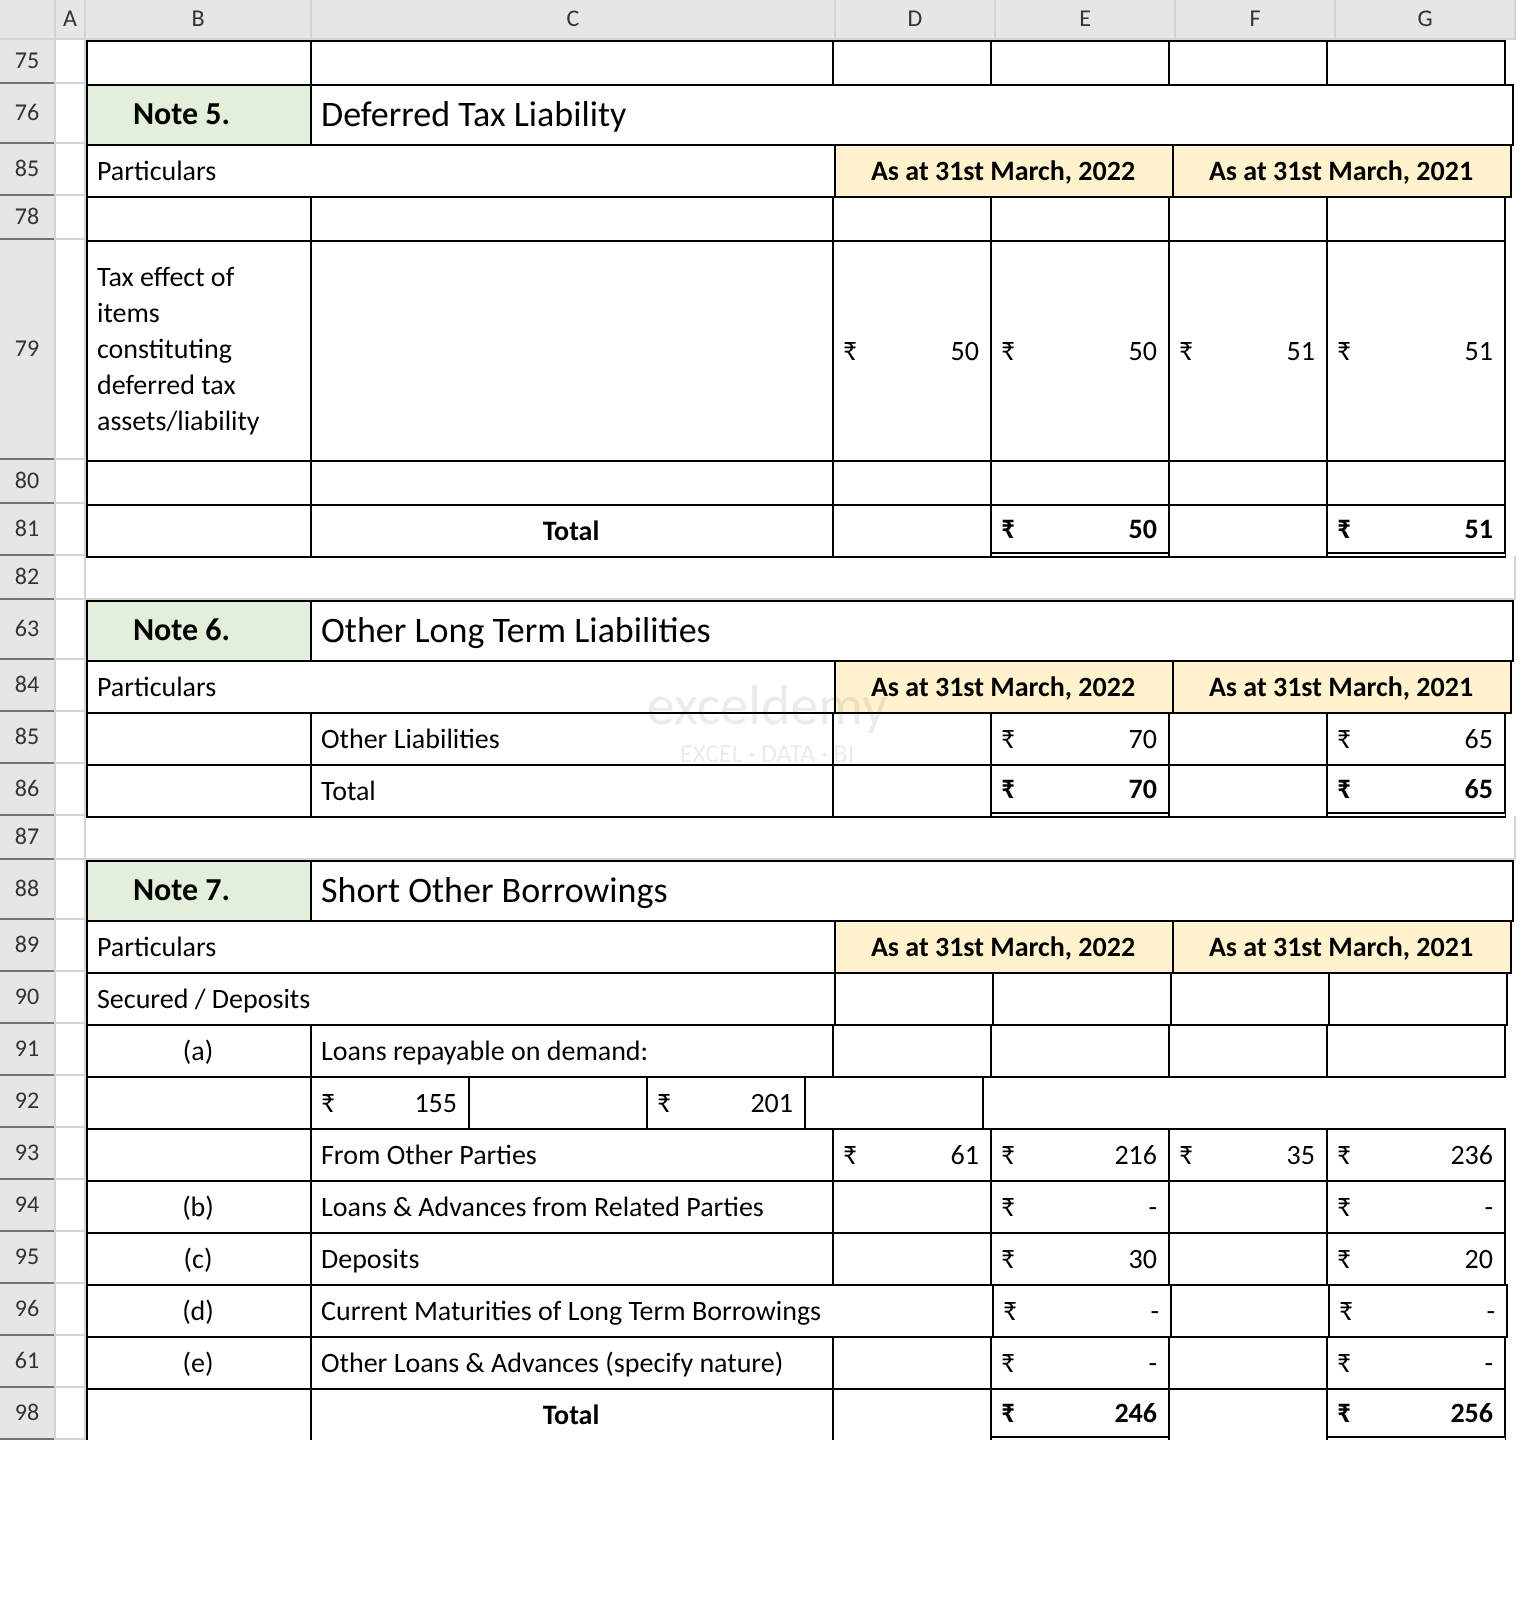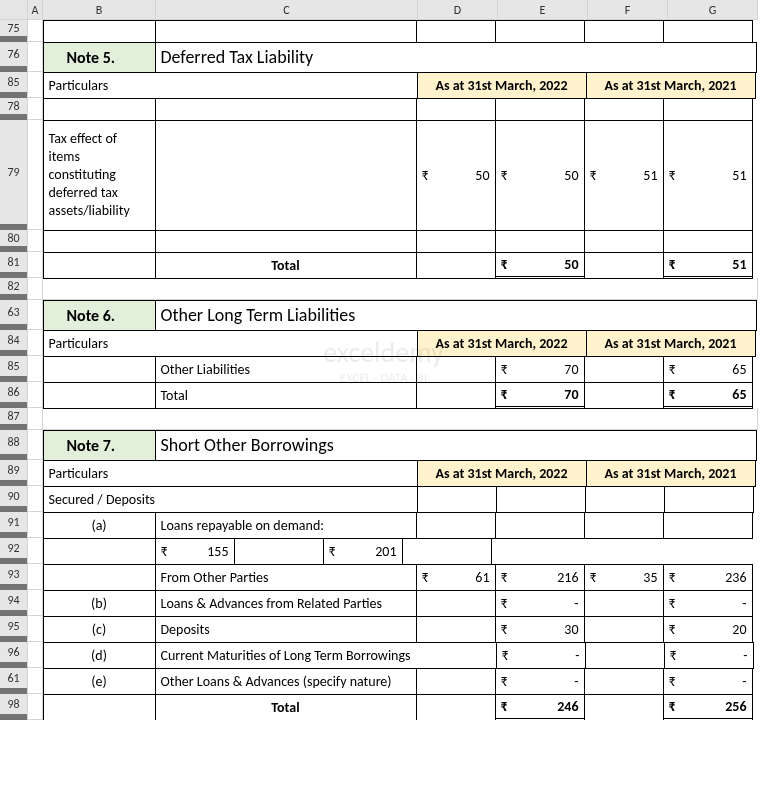--- a/index.html
+++ b/index.html
@@ -24,21 +24,21 @@
     height: 20px;
     border-bottom: 1px solid #d4d4d4;
   }
   .row-header, .col-header {
     background: #e6e6e6;
     display: flex;
     align-items: center;
     justify-content: center;
     font-size: 12px;
     color: #333;
-    border-bottom: 6px solid #737373;
+    border-bottom: 1px solid #737373;
   }
   .col-header { border-right: 1px solid #d4d4d4; border-bottom: none; }
   .corner { width: 28px; height: 20px; background: #e6e6e6; border-right: 1px solid #d4d4d4; border-bottom: 1px solid #d4d4d4; }
   .grid-body { display: flex; flex-direction: column; }
   .grid-row { display: flex; }
   .cell {
     border-right: 1px solid #d4d4d4;
     border-bottom: 1px solid #d4d4d4;
     padding: 2px 5px;
     display: flex;

